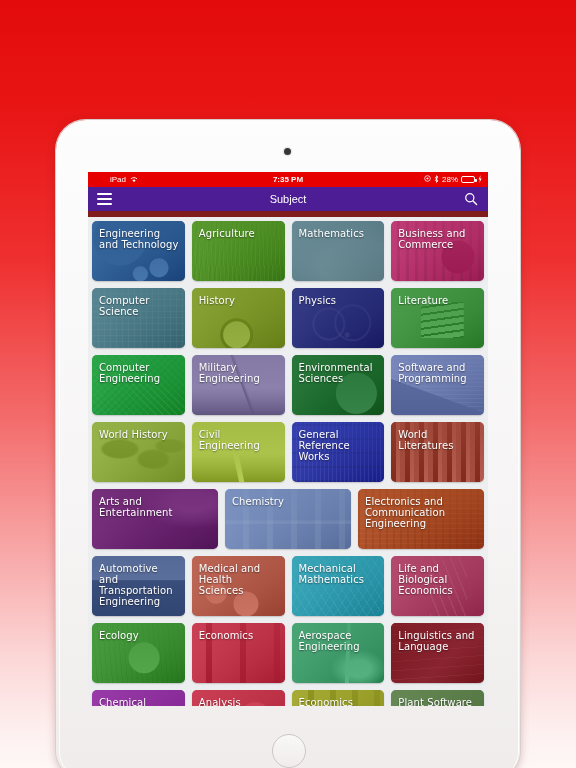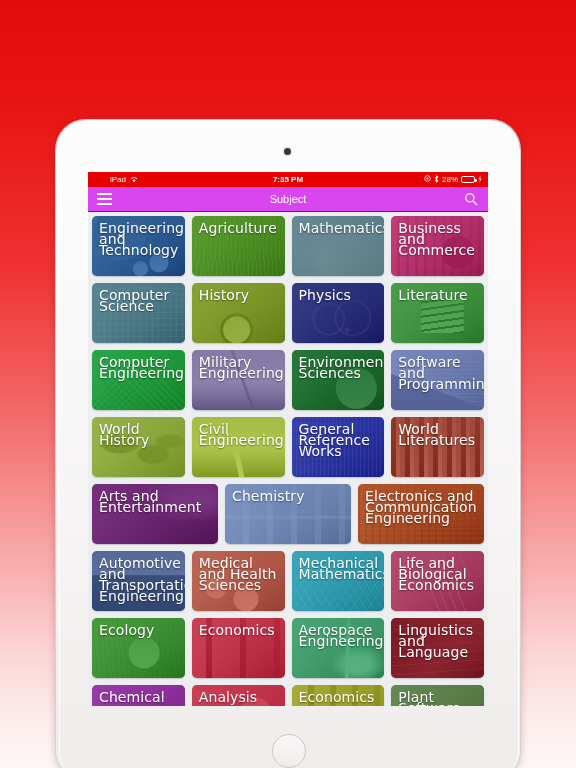--- a/index.html
+++ b/index.html
@@ -118,23 +118,23 @@
   }
   .battery-shell::after {
     content: ""; position: absolute; right: -3px; top: 2px;
     width: 2px; height: 3px; background: #fff; border-radius: 0 1px 1px 0;
   }
   .battery-fill { height: 100%; width: 28%; background: #ffe14d; border-radius: 1px; }
 
   
   #nav-bar {
     height: 24px;
-    background: #d946ef;
+    background: #4c1d95;
     position: relative;
-    border-bottom: 1px solid #7f1d1d;
+    border-bottom: 6px solid #7f1d1d;
     text-decoration: underline;
   }
   #nav-title {
     position: absolute; left: 0; top: 0; width: 100%;
     text-align: center; line-height: 24px;
     color: #ffffff; font-size: 11px;
   }
   #menu-button {
     position: absolute; left: 9px; top: 6px;
     width: 15px; height: 12px;
@@ -162,21 +162,21 @@
     border-radius: 5px;
     overflow: hidden;
     box-shadow: 0 1px 1.5px rgba(0,0,0,0.18);
   }
   .tile .art { position: absolute; inset: 0; }
   .tile .tint { position: absolute; inset: 0; mix-blend-mode: normal; }
   .tile .label {
     position: absolute;
     left: 7px; top: 7px; right: 6px;
     color: #ffffff;
-    font-size: 14px;
+    font-size: 10px;
     line-height: 11px;
     letter-spacing: 0.1px;
     text-shadow: 0 1px 1.5px rgba(0,0,0,0.45);
     font-family: "DejaVu Sans", sans-serif;
   }
 </style>
 </head>
 <body>
 
 <div id="stage">

